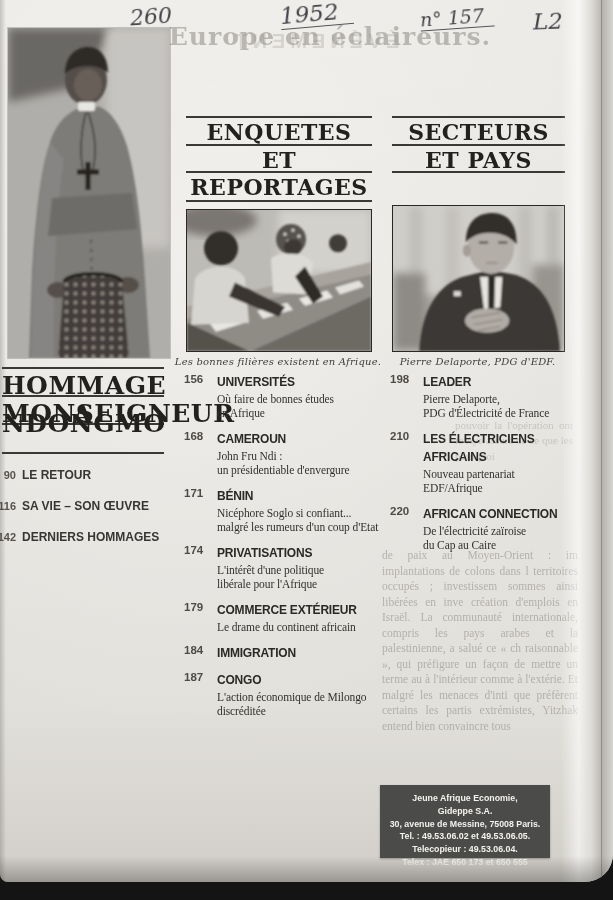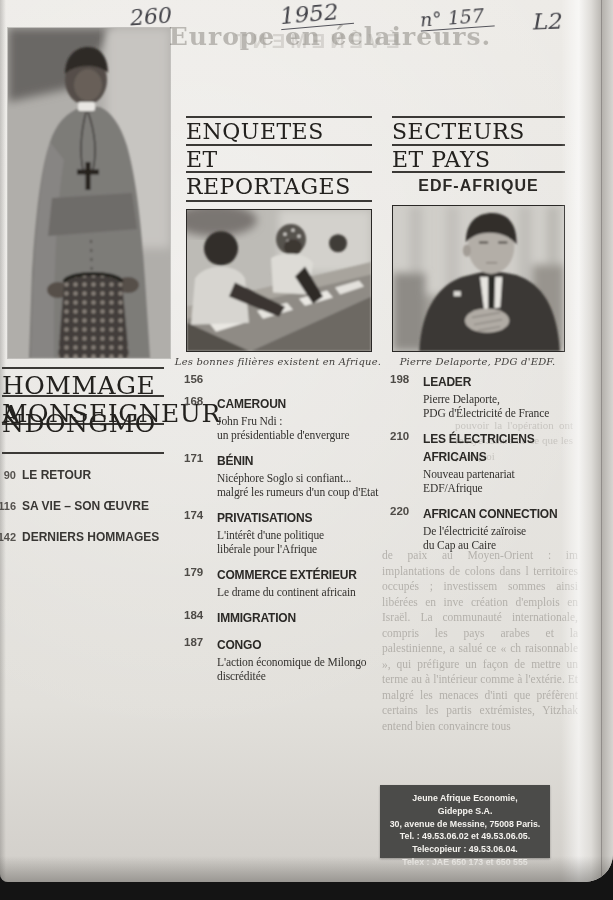--- a/index.html
+++ b/index.html
@@ -61,21 +61,21 @@
     color:#3f3d3a;text-align:center;letter-spacing:.2px;
   }
   .caption-mid{left:170px;top:356px;width:216px;font-style:italic;}
   .caption-right{left:380px;top:356px;width:195px;}
 
   
   .rule{position:absolute;height:2px;background:#3b3936;}
 
   
   .slab{
-    position:absolute;text-align:left;font-family:"DejaVu Serif",serif;font-weight:normal;
+    position:absolute;text-align:center;font-family:"DejaVu Serif",serif;font-weight:bold;
     color:#23211e;letter-spacing:.5px;
   }
   .slab-left{left:2px;width:162px;font-size:25px;}
   .slab-mid{left:186px;width:186px;font-size:22px;}
   .slab-right{left:392px;width:173px;font-size:22px;}
   .subhead{
     position:absolute;left:392px;top:177px;width:173px;text-align:center;
     font-family:"Liberation Sans",sans-serif;font-weight:bold;font-size:16px;
     letter-spacing:1px;color:#2b2926;
   }
@@ -230,20 +230,23 @@
         <circle cx="151" cy="33" r="9" fill="#413d39"></circle>
         <path d="M0 112 L62 140 L0 140 Z" fill="#55514c"></path>
       </g>
     </svg>
   </div>
   <div class="caption caption-mid">Les bonnes filières existent en Afrique.</div>
 
   <div class="toc toc-mid">
     <div class="entry">
       <span class="num">156</span>
+      <span><span class="title">UNIVERSITÉS</span>
+      <div class="desc">Où faire de bonnes études
+en Afrique</div></span>
     </div>
     <div class="entry">
       <span class="num">168</span>
       <span><span class="title">CAMEROUN</span>
       <div class="desc">John Fru Ndi :
 un présidentiable d'envergure</div></span>
     </div>
     <div class="entry">
       <span class="num">171</span>
       <span><span class="title">BÉNIN</span>
@@ -272,21 +275,20 @@
       <div class="desc">L'action économique de Milongo
 discréditée</div></span>
     </div>
   </div>
 
   <div class="rule" style="left:392px;top:116px;width:173px;"></div>
   <div class="slab slab-right" style="top:119px;">SECTEURS</div>
   <div class="rule" style="left:392px;top:144px;width:173px;"></div>
   <div class="slab slab-right" style="top:147px;">ET PAYS</div>
   <div class="rule" style="left:392px;top:171px;width:173px;"></div>
-  <div class="subhead">EDF-AFRIQUE</div>
 
   <div class="photo photo-delaporte">
     <svg viewBox="0 0 169 143" preserveAspectRatio="none">
       <defs>
         <filter id="b5">
             <feGaussianBlur stdDeviation="1"></feGaussianBlur>
           </filter>
         <filter id="b6">
             <feGaussianBlur stdDeviation="4"></feGaussianBlur>
           </filter>

